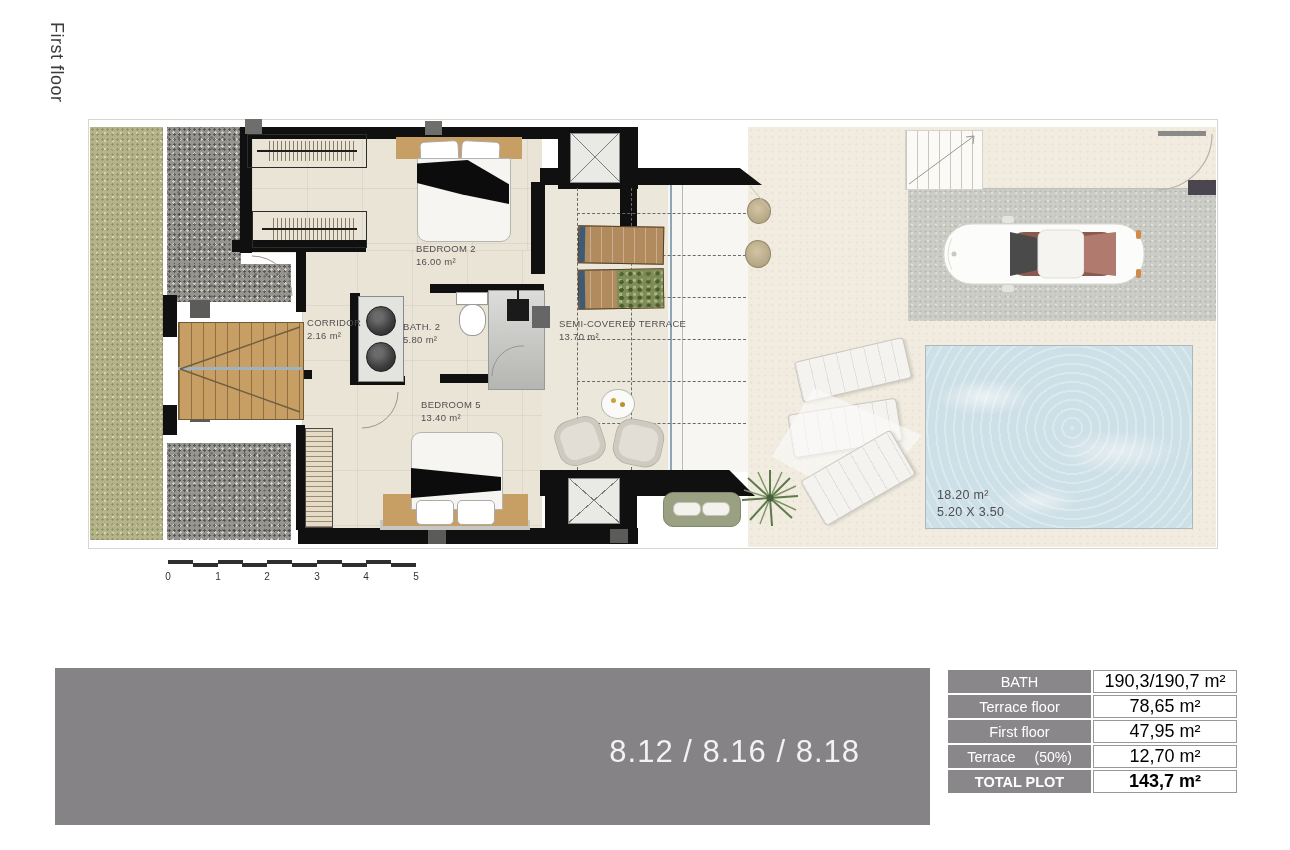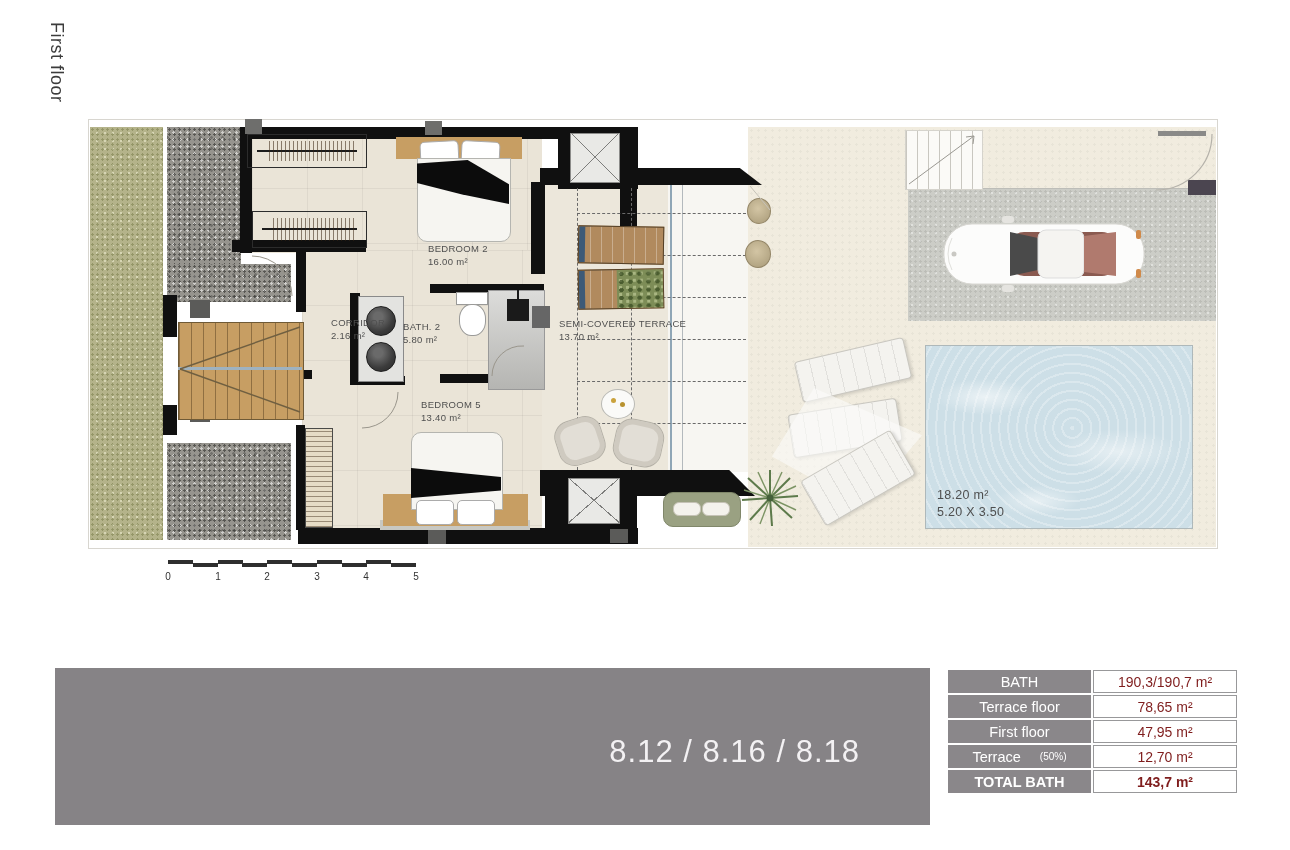--- a/index.html
+++ b/index.html
@@ -172,44 +172,44 @@
   .pl2{left:790px;top:406px;width:108px;height:42px;transform:rotate(-9deg);}
   .pl3{left:806px;top:452px;width:102px;height:50px;transform:rotate(-30deg);}
   .sail{left:772px;top:388px;width:150px;height:118px;background:rgba(252,252,250,.6);
     clip-path:polygon(28% 0,100% 40%,60% 100%,0 58%);}
 
   .gate-leaf{left:1158px;top:131px;width:48px;height:5px;background:#8a8a88;}
   .gate-post{left:1188px;top:180px;width:28px;height:15px;background:#4b4550;}
 
   
   .rlabel{position:absolute;font-size:9.5px;color:#4f4f4f;letter-spacing:.3px;line-height:1.35;}
-  .lab-bedroom2{left:428px;top:243px;}
-  .lab-corridor{left:307px;top:317px;width:62px;margin-left:24px;}
+  .lab-bedroom2{left:416px;top:243px;}
+  .lab-corridor{left:307px;top:317px;width:62px;}
   .lab-bath2{left:403px;top:321px;}
   .lab-bedroom3{left:421px;top:399px;}
   .lab-terrace{left:559px;top:318px;width:130px;}
 
   
   .scale-line{left:168px;top:563px;width:248px;height:1px;background:#3a3a3a;}
   .seg{position:absolute;height:4px;background:#2e2e2e;width:25px;}
   .seg.t{top:560px;} .seg.b{top:563px;}
   .tick{position:absolute;top:571px;width:12px;text-align:center;font-size:10px;color:#333;}
 
   
   .banner{left:55px;top:668px;width:875px;height:157px;background:#868386;}
   .banner-text{position:absolute;right:70px;top:50%;transform:translateY(-36%);
     font-size:31px;color:#f3f1f3;letter-spacing:1px;}
   .area-table{left:948px;top:670px;width:289px;}
   .t-row{display:flex;height:23px;margin-bottom:2px;}
   .t-label{width:143px;margin-right:2px;background:#8a878a;color:#fff;display:flex;
     align-items:center;justify-content:center;font-size:14.5px;}
-  .t-value{flex:1;background:#fff;border:1px solid #98989a;color:#7f1d1d;display:flex;
-    align-items:center;justify-content:center;font-size:14px;}
+  .t-value{flex:1;background:#fff;border:1px solid #98989a;color:#000000;display:flex;
+    align-items:center;justify-content:center;font-size:18px;}
   .t-row.total .t-label,.t-row.total .t-value{font-weight:bold;}
-  .t-note{font-size:10px;margin-left:19px;}
+  .t-note{font-size:14px;margin-left:19px;}
 
   svg.overlay{position:absolute;left:0;top:0;pointer-events:none;}
 </style>
 </head>
 <body>
 
 <div class="abs floor-label">First floor</div>
 
 <div class="abs plan-frame"></div>
 <div class="abs grass"></div>
@@ -411,21 +411,21 @@
     <div class="t-value">47,95 m²</div>
   </div>
   <div class="t-row">
     <div class="t-label">
       <span>Terrace</span>
       <span class="t-note">(50%)</span>
     </div>
     <div class="t-value">12,70 m²</div>
   </div>
   <div class="t-row total">
-    <div class="t-label">TOTAL BATH</div>
+    <div class="t-label">TOTAL PLOT</div>
     <div class="t-value">143,7 m²</div>
   </div>
 </div>
 
 <svg class="overlay" width="1290" height="850" viewBox="0 0 1290 850">
   <g fill="none">
     <path d="M180 369 L300 327" stroke="#6f5f41" stroke-width="1.4"></path>
     <path d="M180 369 L300 412" stroke="#6f5f41" stroke-width="1.4"></path>
     <path d="M909 184 L974 136" stroke="#9a9892" stroke-width="1"></path>
     <path d="M974 136 L966 137 M974 136 L973 144" stroke="#9a9892" stroke-width="1"></path>

